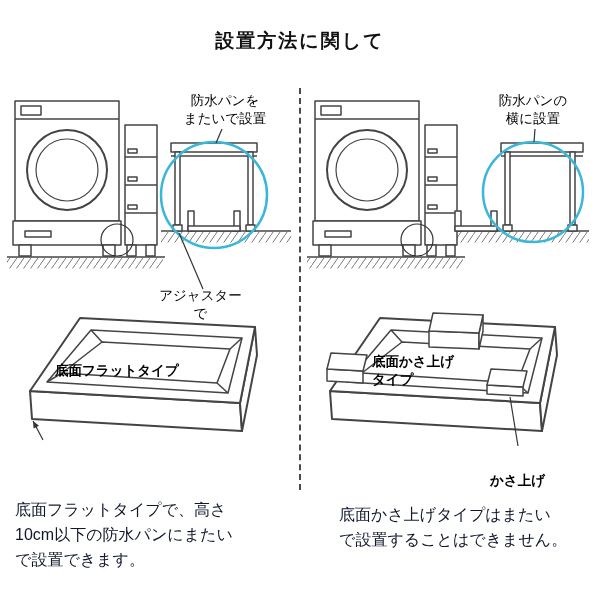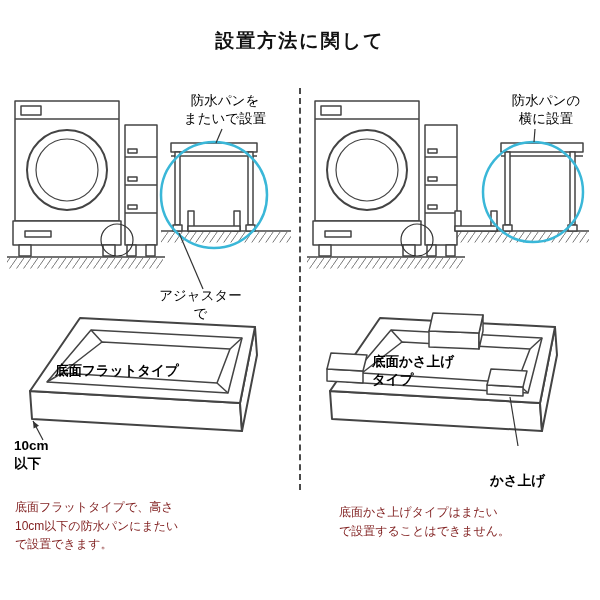--- a/index.html
+++ b/index.html
@@ -23,22 +23,22 @@
   .pan-label {
     font-size:13.5px; font-weight:bold; line-height:1.35;
     white-space:pre-line; color:#000;
   }
   .pan-label.center { }
   .height-label {
     font-size:13.5px; font-weight:bold; line-height:1.3;
     white-space:pre-line; color:#000;
   }
   .desc {
-    font-size:12px; line-height:1.55; white-space:pre-line;
-    margin:0; color:#7f1d1d;
+    font-size:16px; line-height:1.55; white-space:pre-line;
+    margin:0; color:#0f172a;
   }
   svg { display:block; }
 </style>
 </head>
 <body>
 
 <div class="canvas">
 
   <div class="abs title">設置方法に関して</div>
   <div class="abs divider"></div>
@@ -115,22 +115,20 @@
       <line x1="237" y1="35" x2="225" y2="46"></line>
       <line x1="223" y1="90" x2="212" y2="80"></line>
       <line x1="42" y1="79" x2="57" y2="70"></line>
     </g>
     <line x1="38" y1="137" x2="28" y2="118" stroke="#333" stroke-width="1.2"></line>
     <polygon points="28,118 34,122.8 28.6,125.6" fill="#333"></polygon>
   </svg>
 
   <div class="abs pan-label center" style="left:55px; top:362px; width:190px;">底面フラットタイプ</div>
 
-  <div class="abs height-label" style="left:14px; top:437px; width:50px;">10cm
-以下</div>
 
   <p class="abs desc" style="left:15px; top:498px; width:275px;">底面フラットタイプで、高さ
 10cm以下の防水パンにまたい
 で設置できます。</p>
 
   <svg class="abs" style="left:305px; top:85px;" width="290" height="210" viewBox="0 0 290 210">
     <defs>
       <pattern id="hatch2" width="7" height="10" patternUnits="userSpaceOnUse">
         <line x1="7" y1="0" x2="0" y2="10" stroke="#777" stroke-width="1"></line>
       </pattern>
@@ -174,21 +172,21 @@
       <rect x="200" y="67" width="5" height="73"></rect>
       <rect x="265" y="67" width="5" height="73"></rect>
       <rect x="198" y="140" width="9" height="6"></rect>
       <rect x="263" y="140" width="9" height="6"></rect>
     </g>
     <circle cx="112" cy="155" r="16" fill="none" stroke="#333" stroke-width="1.2"></circle>
     <circle cx="228" cy="107" r="50" fill="none" stroke-width="2.5" stroke="#3ab7d8"></circle>
     <line x1="230" y1="44" x2="229" y2="57" stroke="#333" stroke-width="1.2"></line>
   </svg>
 
-  <div class="abs callout" style="left:501px; top:92px; width:90px;">防水パンの
+  <div class="abs callout" style="left:488px; top:92px; width:90px;">防水パンの
 横に設置</div>
 
   <svg class="abs" style="left:305px; top:303px;" width="290" height="175" viewBox="0 0 290 175">
     <g stroke="#444" stroke-width="2" fill="#fff" stroke-linejoin="round">
       <polygon points="25,88 235,100 237,128 27,116"></polygon>
       <polygon points="235,100 250,24 252,52 237,128"></polygon>
       <polygon points="75,15 250,24 235,100 25,88"></polygon>
     </g>
     <g stroke="#444" stroke-width="1.5" fill="none" stroke-linejoin="round">
       <polygon points="86,27 237,35 223,90 42,79"></polygon>

